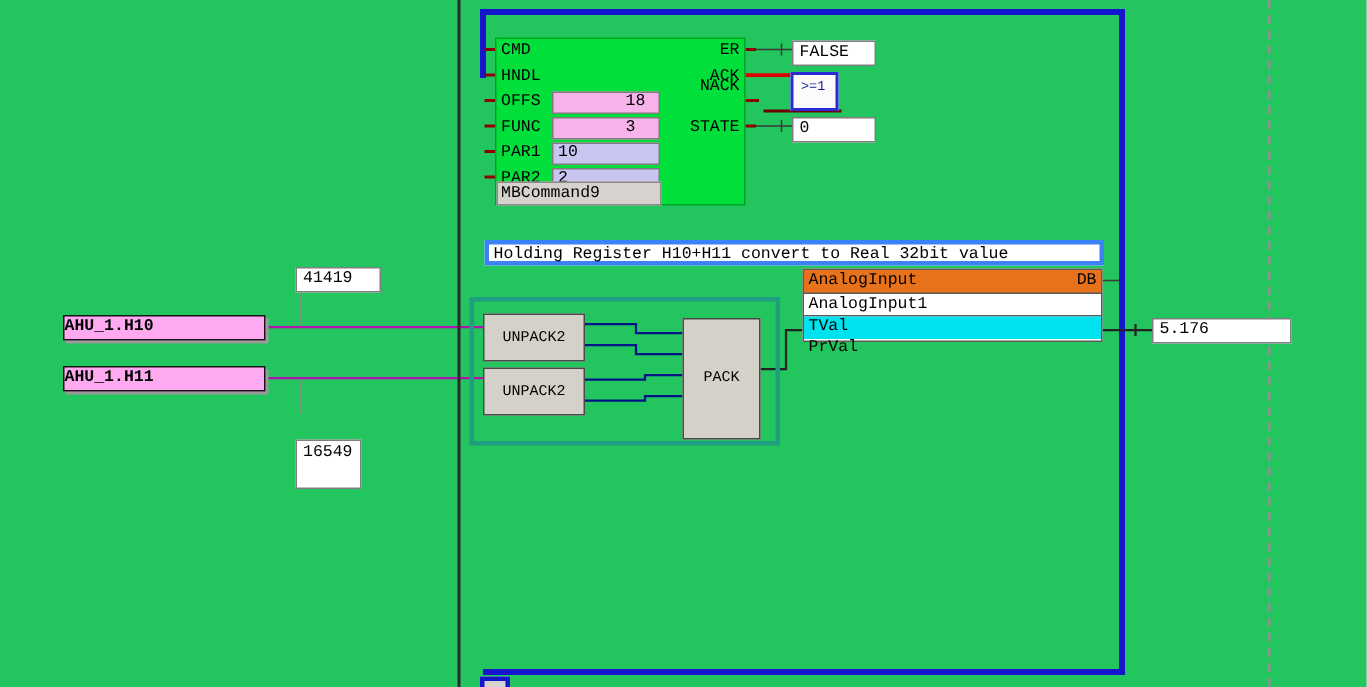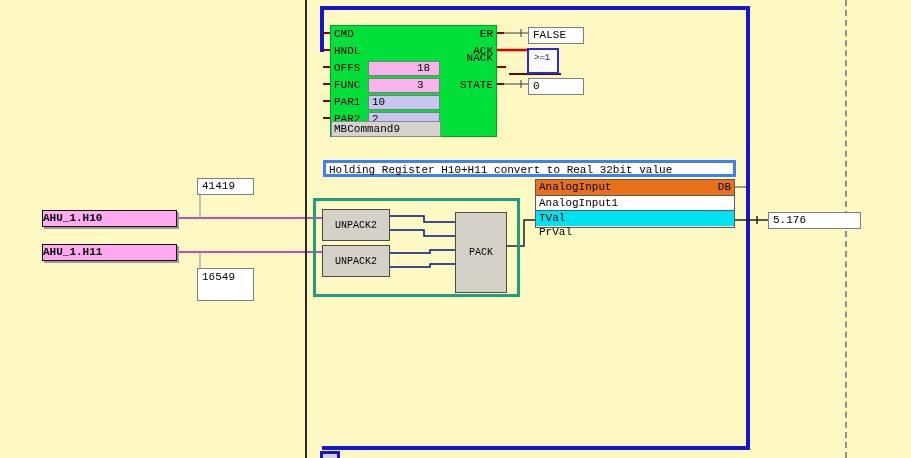--- a/index.html
+++ b/index.html
@@ -1,17 +1,17 @@
 <!DOCTYPE html>
 <html><head>
 <meta charset="utf-8">
 <style>
   *{margin:0;padding:0;box-sizing:border-box;}
   html,body{background:#d6d3ce;}
-  .canvas{position:relative;width:911px;height:458px;background:#fef9c3;
+  .canvas{position:relative;width:911px;height:458px;background:#22c55e;
           font-family:"Liberation Mono","DejaVu Sans Mono",monospace;
           font-size:11px;color:#000;overflow:hidden;}
   .wiring{position:absolute;left:0;top:0;width:911px;height:458px;}
   .boundary{position:absolute;left:305px;top:0;width:2px;height:458px;background:#2a2a2a;}
   .dashed{position:absolute;left:845px;top:0;width:0;height:458px;border-left:2px dashed #909090;}
 
   
   .fb{position:absolute;left:330px;top:25px;width:167px;height:112px;background:#00df3a;border:1px solid #00a32a;}
   .inlabel{position:absolute;left:3px;height:14px;line-height:14px;}
   .outlabel{position:absolute;right:3px;height:14px;line-height:14px;}
@@ -142,21 +142,21 @@
       <span>TVal</span>
       <span>PrVal</span>
     </div>
   </div>
 
   <div class="valuebox" style="left:768px;top:212px;width:93px;height:17px;">5.176</div>
 
   <div class="valuebox" style="left:197px;top:178px;width:57px;height:17px;">41419</div>
   <div class="tag" style="top:210px;">AHU_1.H10</div>
   <div class="tag" style="top:244px;">AHU_1.H11</div>
-  <div class="valuebox" style="left:197px;top:268px;width:57px;height:33px;line-height:16px;">16549</div>
+  <div class="valuebox" style="left:197px;top:293px;width:44px;height:33px;line-height:16px;">16549</div>
 
   <div class="group"></div>
   <div class="gblock" style="left:322px;top:209px;width:68px;height:32px;">UNPACK2</div>
   <div class="gblock" style="left:322px;top:245px;width:68px;height:32px;">UNPACK2</div>
   <div class="gblock" style="left:455px;top:212px;width:52px;height:81px;">PACK</div>
 
   <div class="cutblock"></div>
 
 </div>
 

